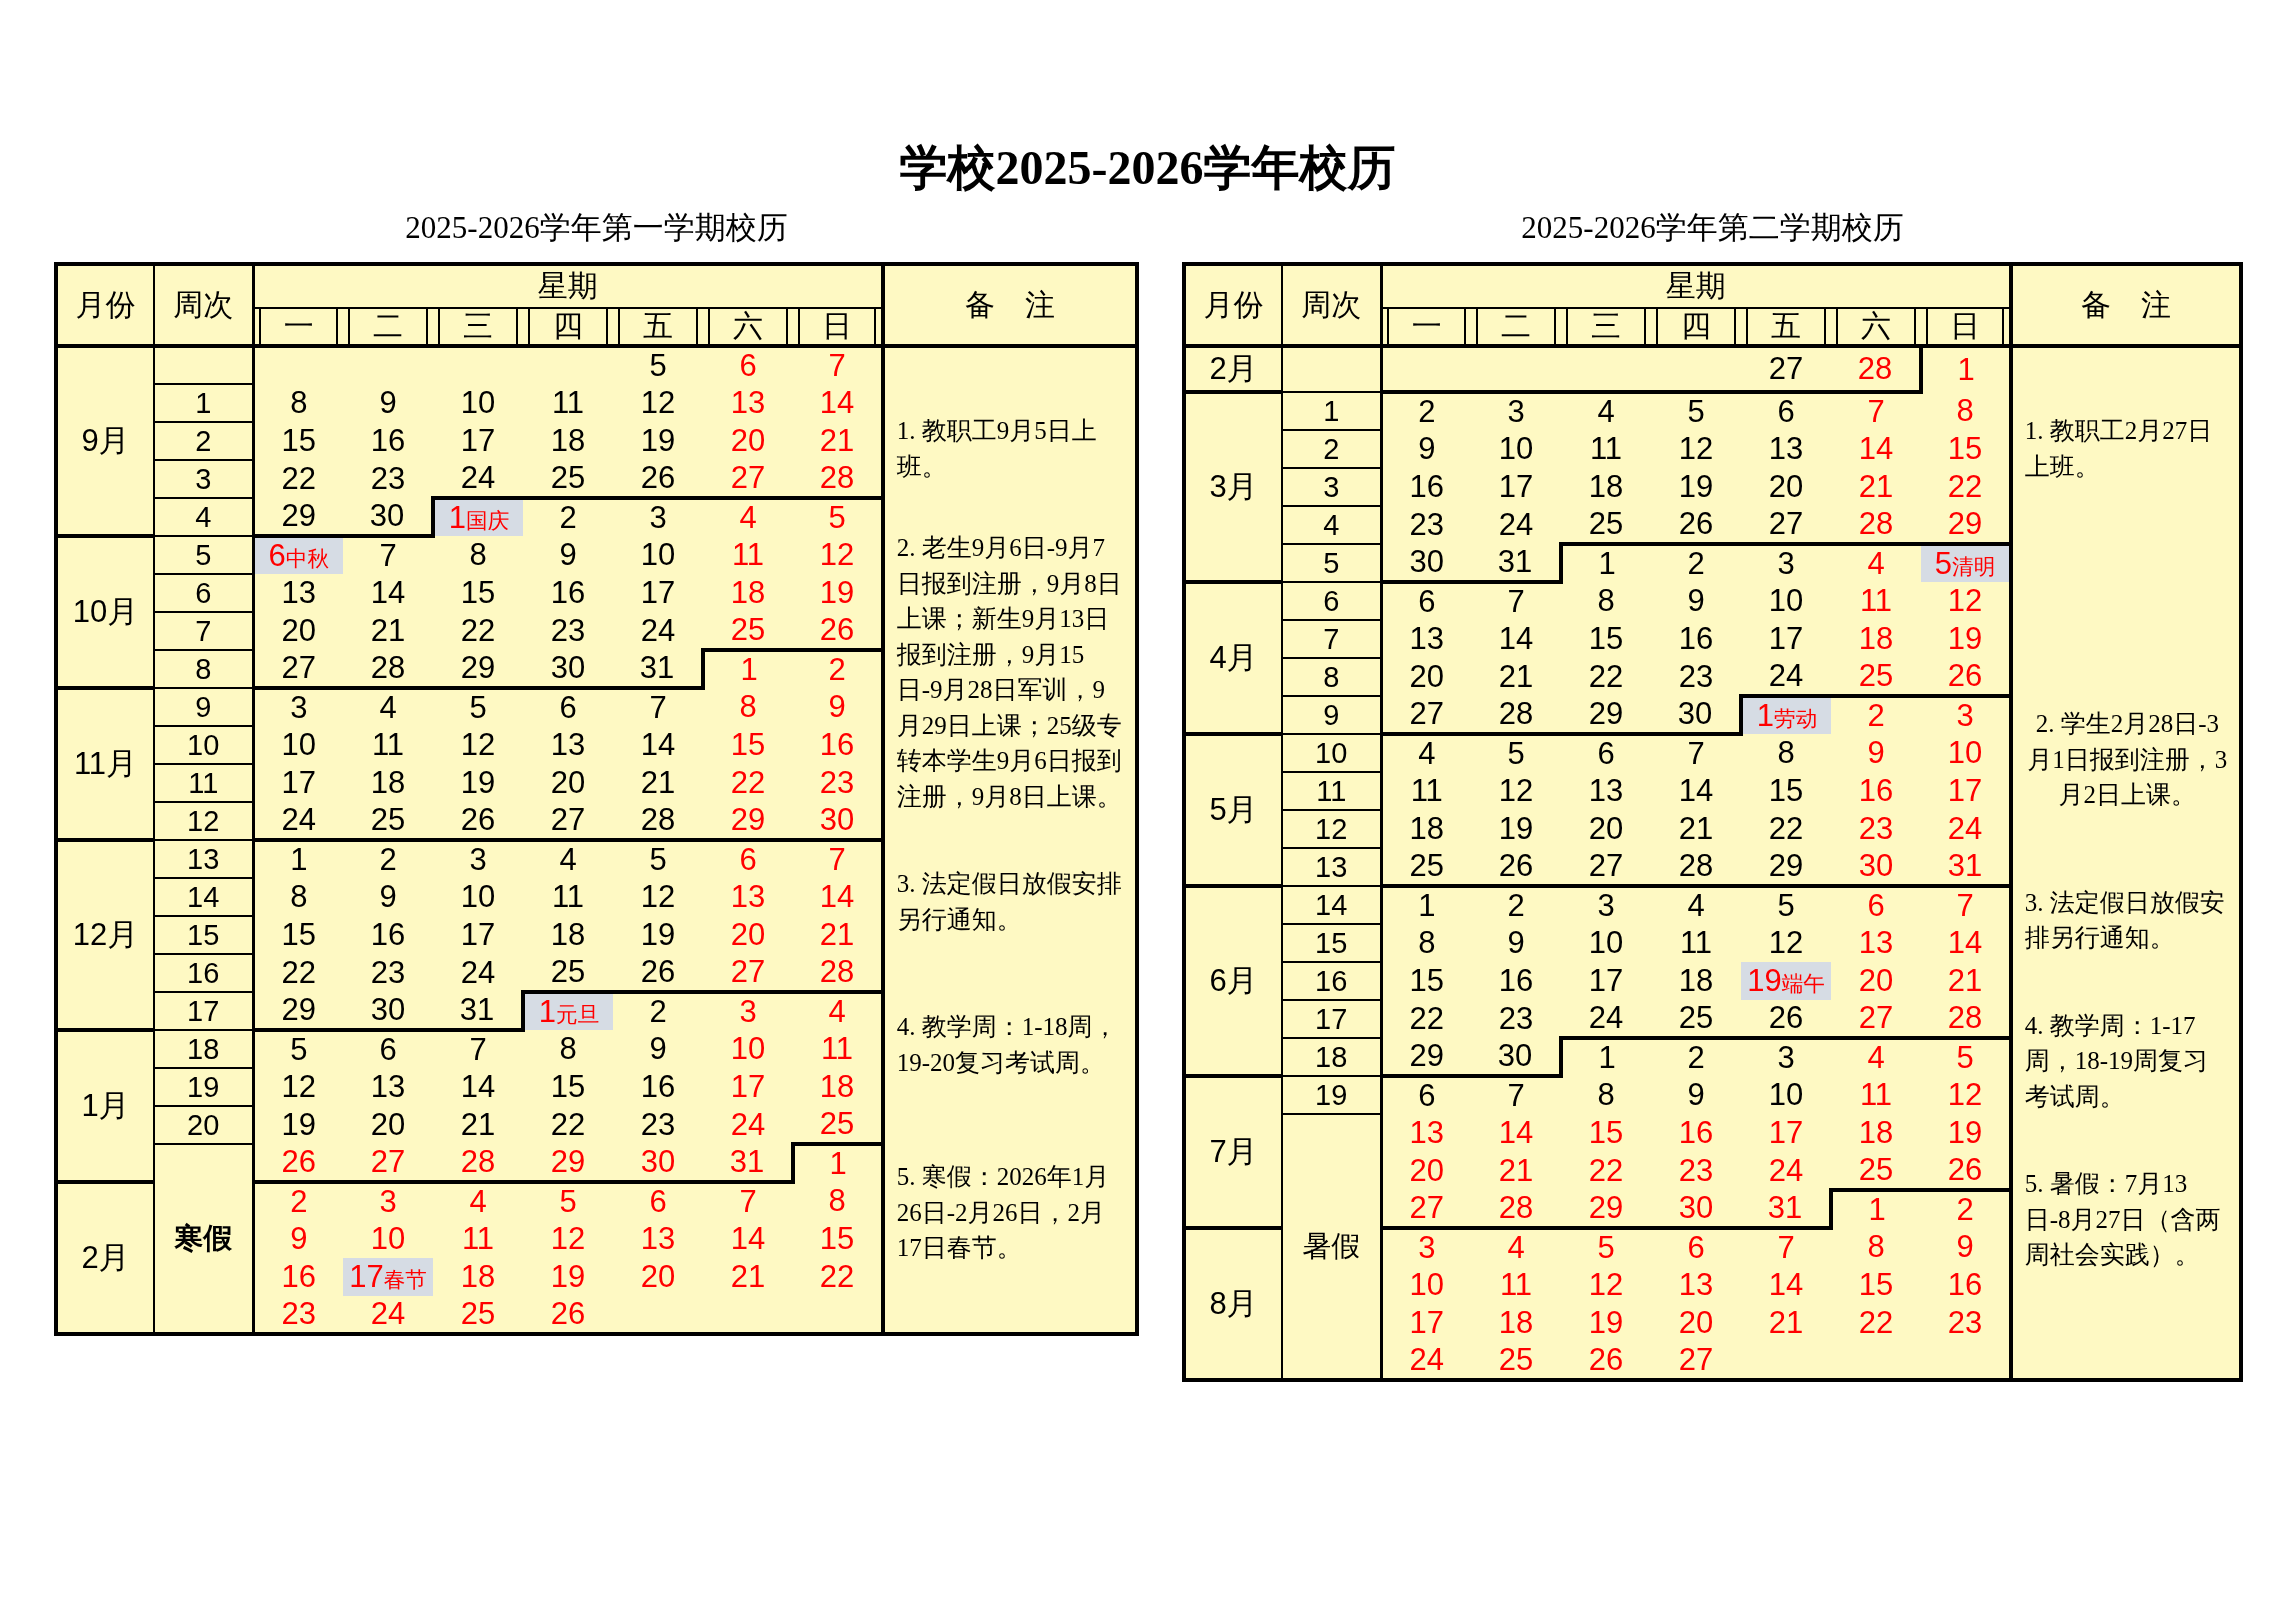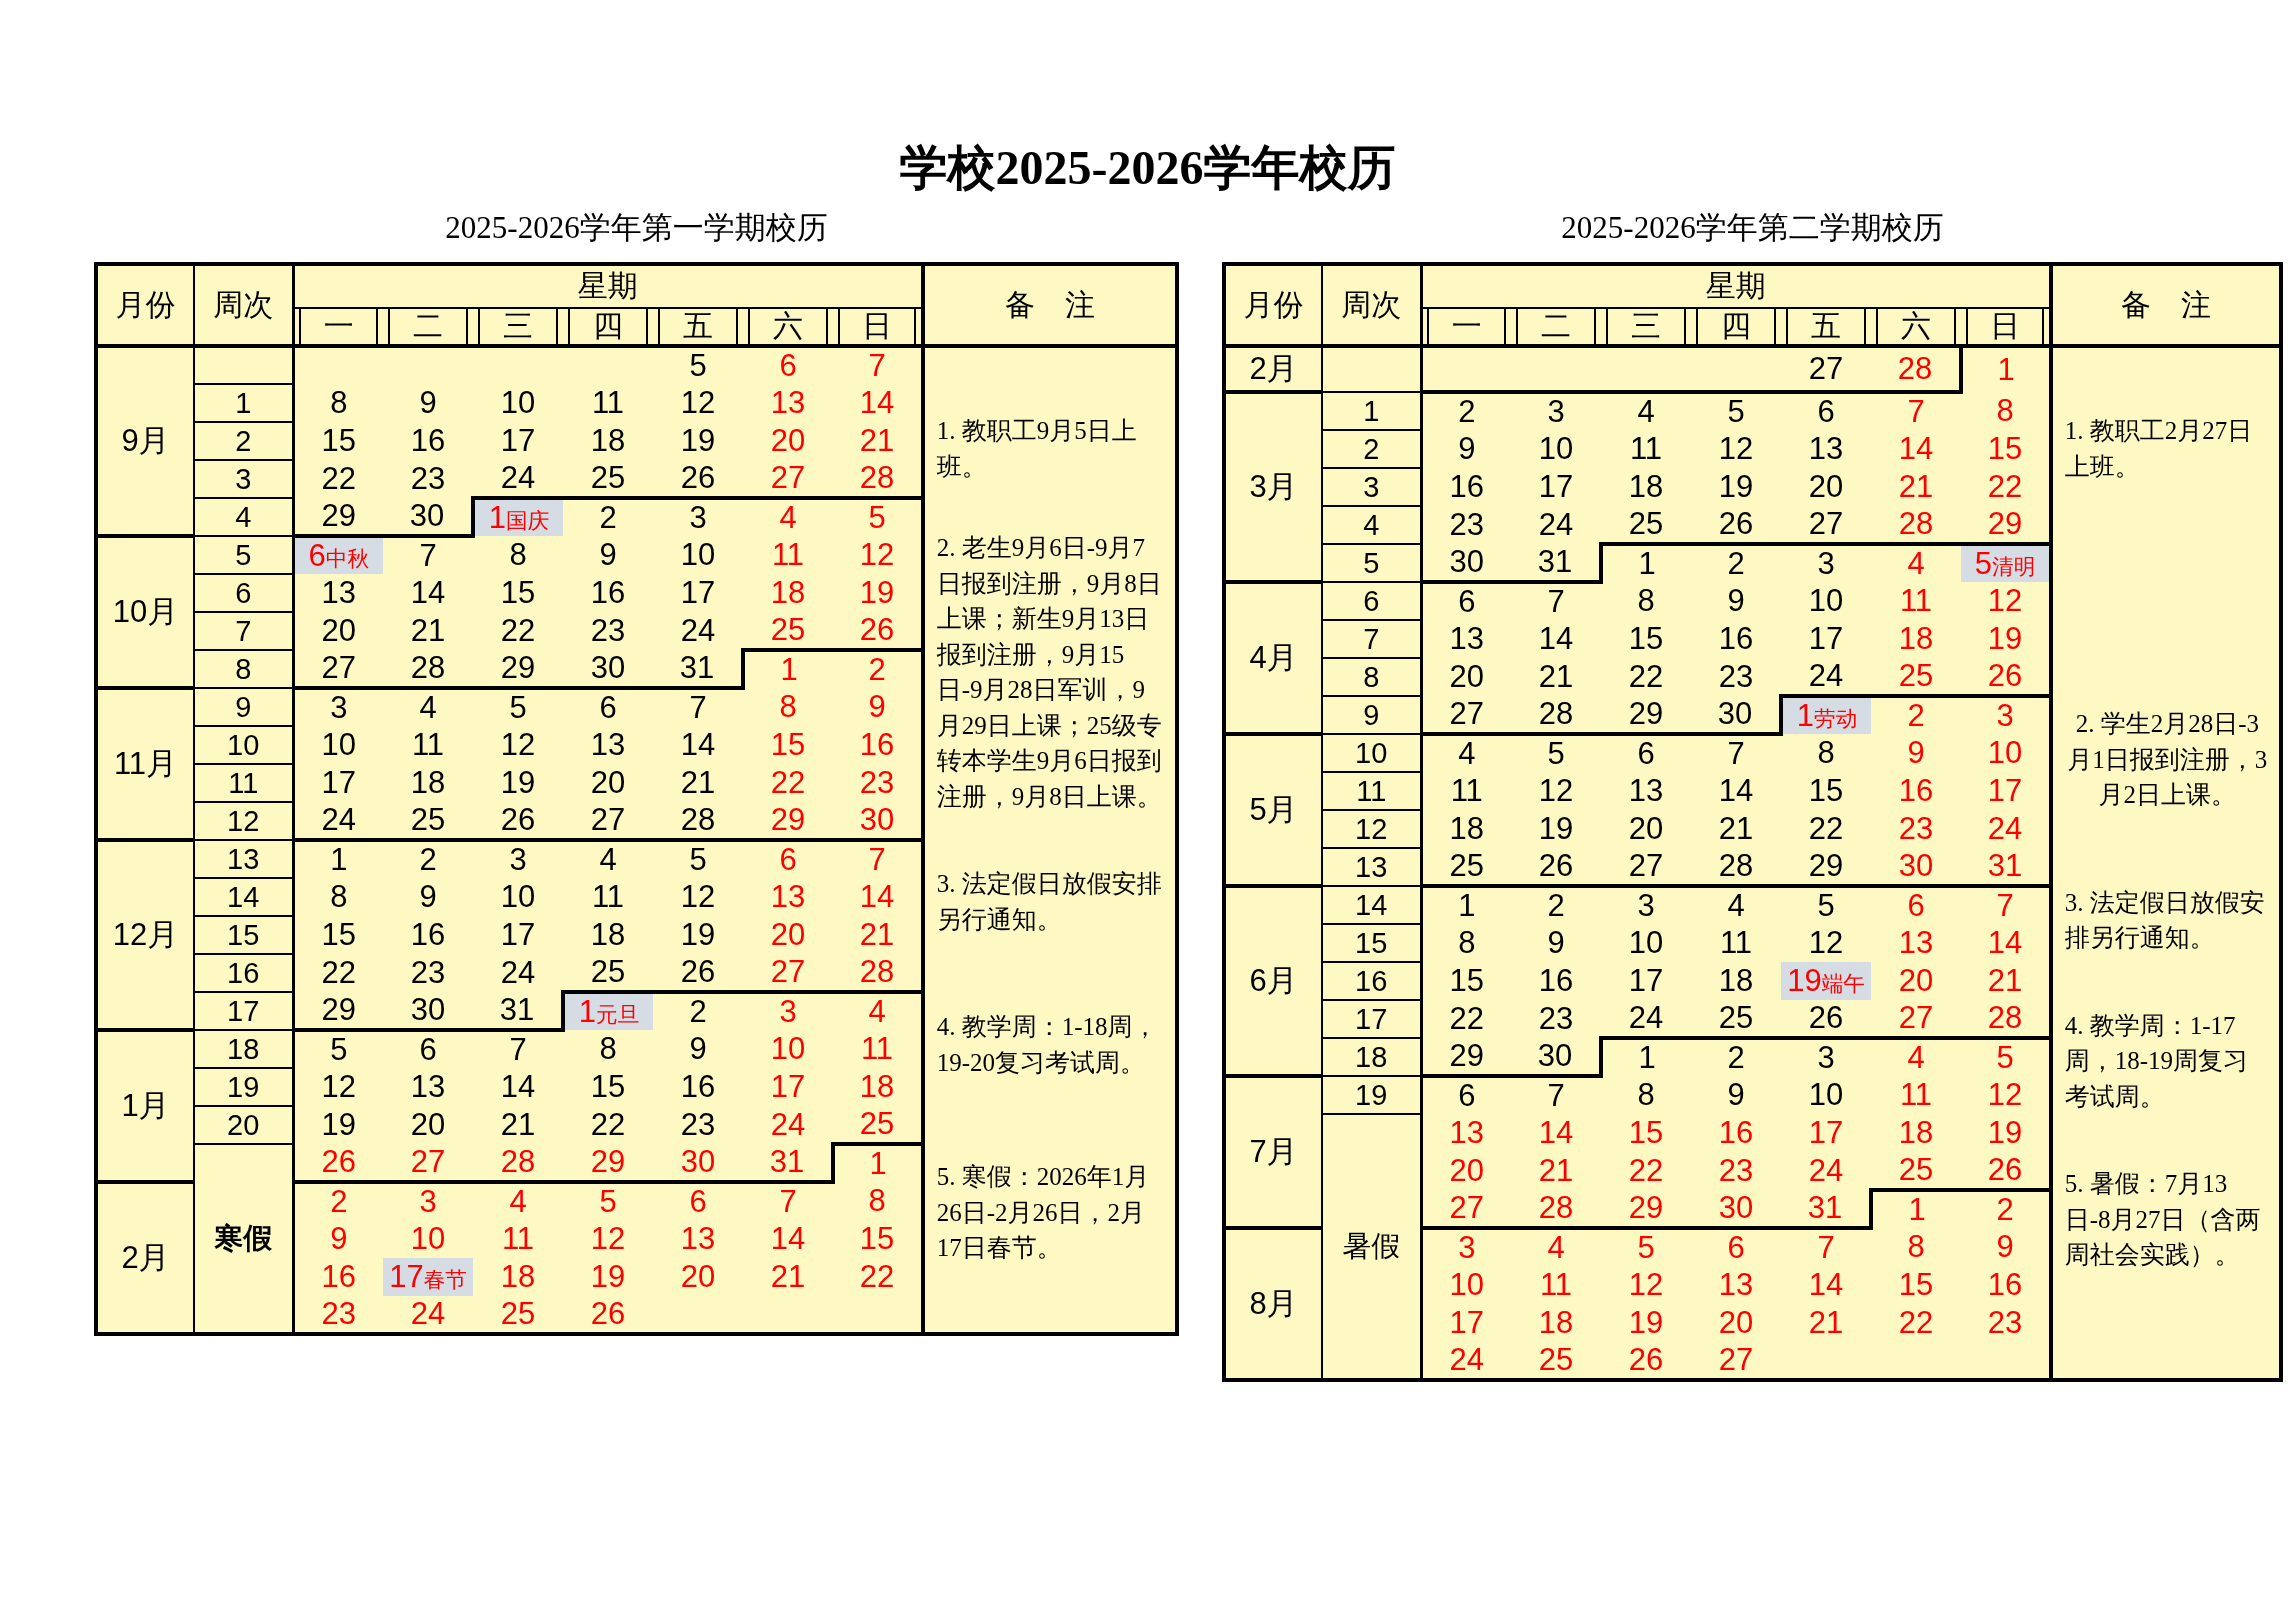--- a/index.html
+++ b/index.html
@@ -7,21 +7,21 @@
   html,body { margin:0; padding:0; }
   body {
     width:2295px; height:1623px; position:relative; background:#ffffff;
     font-family:"Liberation Sans","DejaVu Sans",sans-serif; color:var(--ink);
   }
   .page-title {
     position:absolute; top:136px; left:0; width:100%; text-align:center;
     font-family:"Liberation Serif","DejaVu Serif",serif;
     font-size:48px; font-weight:700; margin:0;
   }
-  .calendar { position:absolute; top:262px;margin-left:40px; }
+  .calendar { position:absolute; top:262px; }
   #cal0 { left:54px; }
   #cal1 { left:1182px;border-radius:31px; }
   .subtitle {
     position:absolute; top:-55px; left:0; width:100%; text-align:center; margin:0;
     font-family:"Liberation Serif","DejaVu Serif",serif;
     font-size:31px; font-weight:400;
   }
   table { border-collapse:collapse; table-layout:fixed; background:#fef9c3; border:4.6px solid var(--ink); }
   col.c-month { width:98px; }
   col.c-week  { width:99px; }

